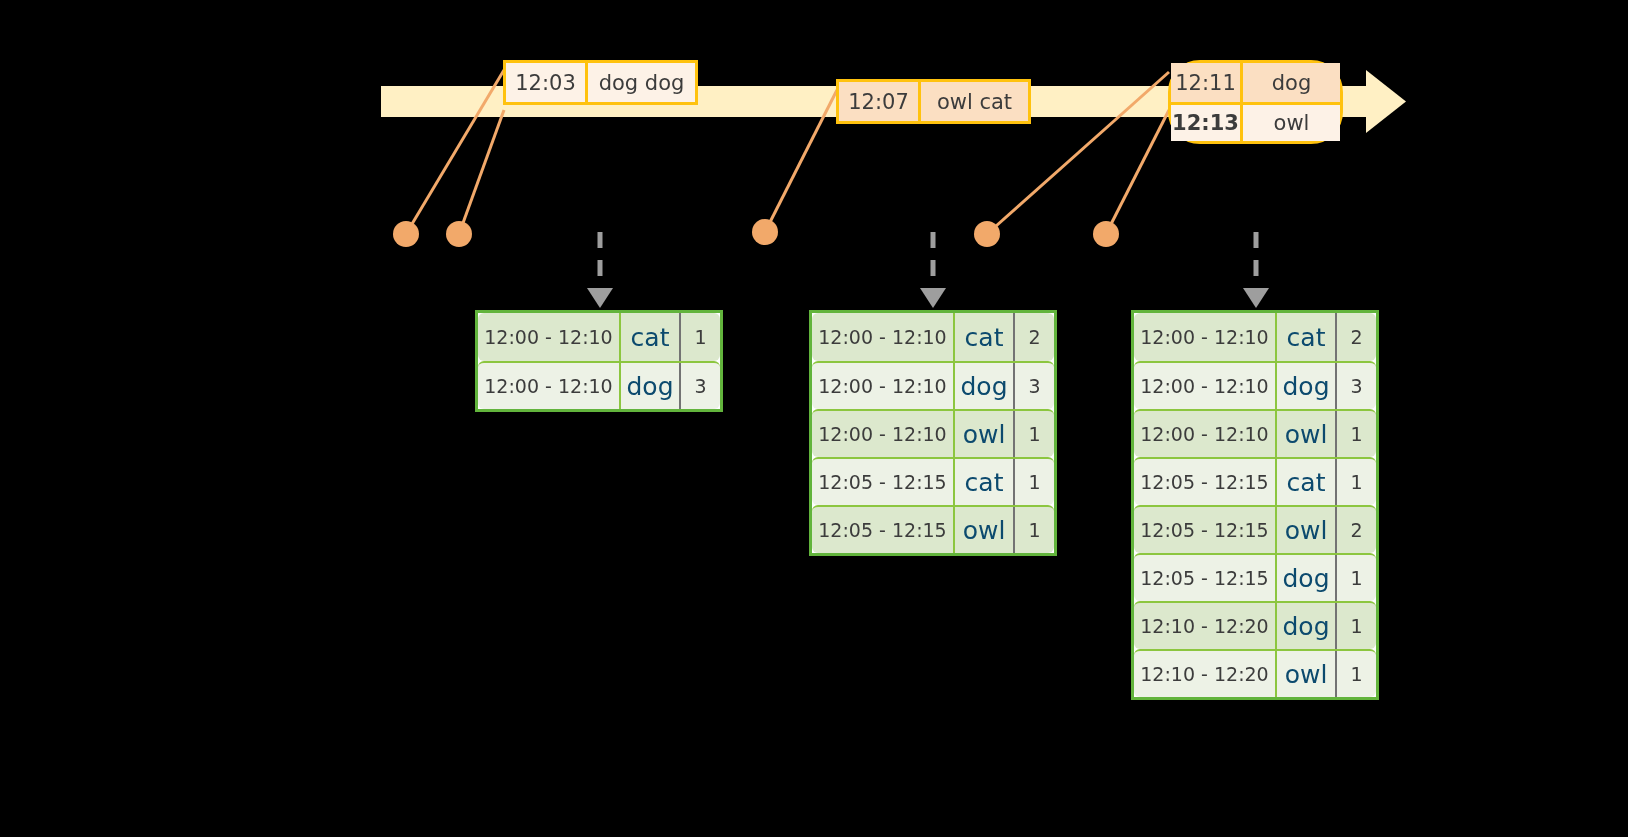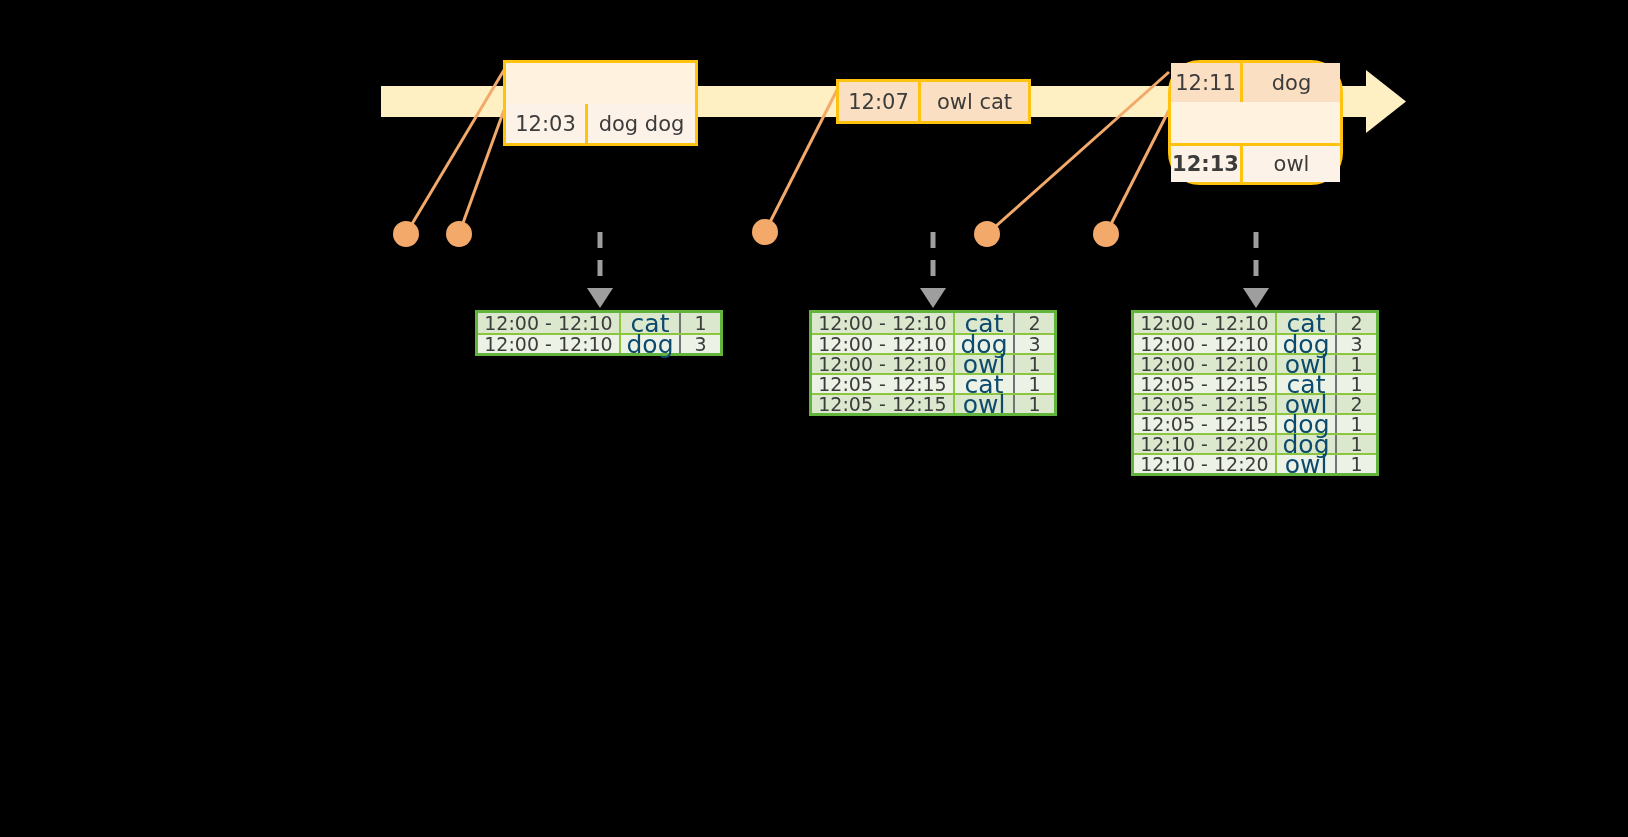--- a/index.html
+++ b/index.html
@@ -39,21 +39,21 @@
   .event-row {
     display: flex;
     flex-direction: row;
     box-sizing: border-box;
     height: 39px;
   }
   .event-row + .event-row {
     border-top: 3px solid #FFC20E;
   }
   .event-row.shade-a { background: #FBDFC2; }
-  .event-row.shade-b { background: #FDF2E7; margin-top: 41px; }
+  .event-row.shade-b { background: #FDF2E7; }
   .ev-time {
     box-sizing: border-box;
     border-right: 3px solid #FFC20E;
     display: flex;
     align-items: center;
     justify-content: center;
     font-size: 21px;
     color: #3c3c3c;
     padding: 0 10px;
     white-space: nowrap;
@@ -74,22 +74,23 @@
   .result-table {
     position: absolute;
     border: 3px solid #62B43C;
     box-sizing: border-box;
     background: #FFFFFF;
     z-index: 5;
   }
   .res-row {
     display: flex;
     flex-direction: row;
-    height: 20px;
-    box-sizing: border-box;
+    height: 48px;
+    box-sizing: border-box;
+    border-radius: 6px;
   }
   .res-row + .res-row { border-top: 2px solid #8CC63F; }
   .res-row.shade-a { background: #DCE8CD; }
   .res-row.shade-b { background: #EDF2E6; }
   .res-win {
     box-sizing: border-box;
     border-right: 2px solid #8CC63F;
     display: flex;
     align-items: center;
     justify-content: center;

